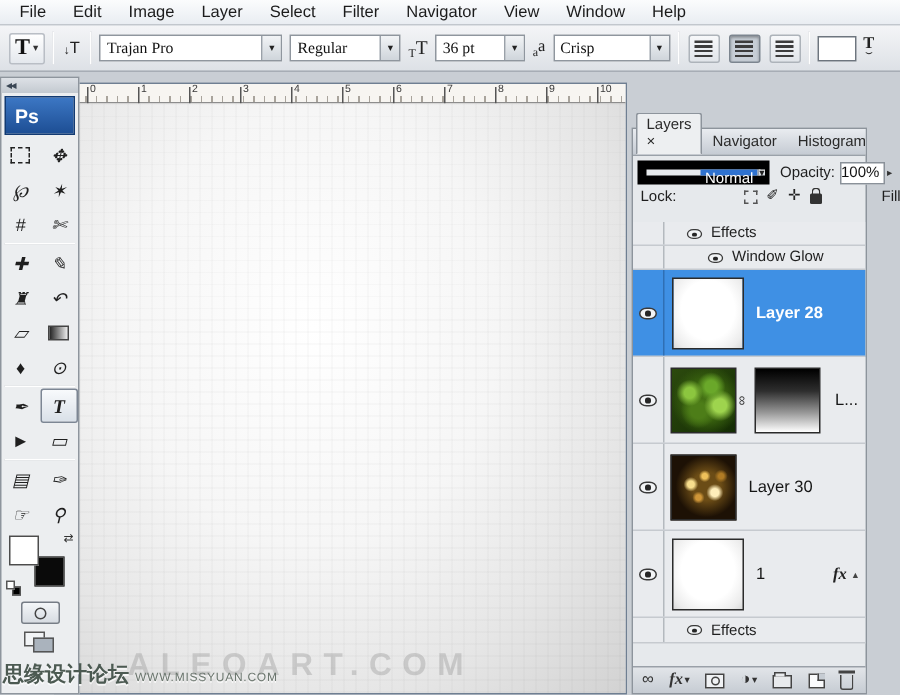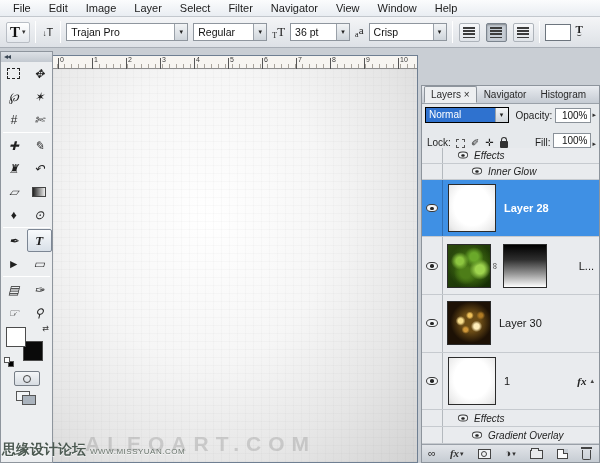--- a/index.html
+++ b/index.html
@@ -15,21 +15,21 @@
   #optionsbar { position:absolute; left:0; top:17px; width:600px; height:31px;
     background:linear-gradient(#f4f5f7,#dde1e6); border-bottom:1px solid #a7adb5;
     display:flex; align-items:center; padding-left:6px; gap:5px; }
   .sep { width:1px; height:22px; background:#b3b8bf; border-right:1px solid #fff; }
   .toolbtn { display:flex; align-items:center; gap:2px; padding:1px 3px; border:1px solid #b9bec5;
     border-radius:2px; background:linear-gradient(#ffffff,#e4e8ed); }
   .toolbtn .bigT { font-family:"Liberation Serif",serif; font-size:15px; font-weight:bold; color:#111; }
   .darr { font-size:7px; color:#333; }
   .orient { font-size:11px; color:#222; display:flex; align-items:flex-end; padding:0 2px; }
   .orient .lt { font-size:8px; }
-  .combo { display:flex; align-items:center; height:18px; border:1px solid #8f969e; background:#fff; }
+  .combo { display:flex; align-items:center; height:18px; border:1px solid #8f969e; background:#fff;font-family:Liberation Serif, serif; }
   .combo .cval { font-size:10.5px; color:#111; padding:0 4px; flex:1; white-space:nowrap; overflow:hidden; }
   .combo .cbtn { width:13px; height:100%; background:linear-gradient(#f2f4f6,#cfd5db);
     border-left:1px solid #9aa1a9; display:flex; align-items:center; justify-content:center; font-size:7px; color:#222; }
   .sizeicon { display:flex; align-items:flex-end; font-family:"Liberation Serif",serif; color:#222; }
   .sizeicon .s1 { font-size:8px; } .sizeicon .s2 { font-size:13px; }
   .aaicon { font-size:11px; color:#222; font-family:"Liberation Serif",serif; }
   .aaicon .sm { font-size:8px; vertical-align:sub; }
   .alignbtn { width:21px; height:19px; border:1px solid #adb3ba; border-radius:2px; margin-left:1px;
     background:linear-gradient(#f7f8fa,#e0e4e9); display:flex; align-items:center; justify-content:center; }
   .alignbtn.pressed { background:#c6cdd5; border-color:#7c858f; box-shadow:inset 0 1px 2px rgba(0,0,0,.35); }
@@ -89,50 +89,50 @@
   #minicolors .mf { position:absolute; left:0; top:0; width:6px; height:6px; background:#fff; border:1px solid #555; z-index:2;}
   #minicolors .mb { position:absolute; right:0; bottom:0; width:6px; height:6px; background:#000; border:1px solid #555;}
   #qmask { width:26px; height:15px; margin:3px auto 0; border:1px solid #767d86; border-radius:2px;
     background:linear-gradient(#f4f6f8,#d7dce2); display:flex; align-items:center; justify-content:center; }
   #qmask i { width:8px; height:8px; border:1px solid #444; border-radius:50%; }
   #screenmode { width:26px; height:18px; margin:3px auto 0; position:relative; }
   #screenmode .r1 { position:absolute; left:2px; top:2px; width:14px; height:10px; border:1px solid #555; background:#f2f4f6; }
   #screenmode .r2 { position:absolute; left:8px; top:6px; width:14px; height:10px; border:1px solid #555; background:#aab3bd; }
 
   
-  #layers { position:absolute; left:421px; top:85px; width:179px; height:378px;
+  #layers { position:absolute; left:421px; top:85px; width:157px; height:378px;
     background:#e6e9ec; border:1px solid #8d949c; display:flex; flex-direction:column; }
   #ptabs { height:18px; background:linear-gradient(#e9ecf0,#c5cbd3); display:flex; align-items:flex-end;
     border-bottom:1px solid #9aa1a9; padding-left:2px; }
   .ptab { font-size:10px; color:#2a2a2a; padding:2px 6px 2px; border:1px solid transparent; }
   .ptab.active { background:#edeff1; border-color:#8d949c; border-bottom-color:#edeff1; border-radius:2px 2px 0 0; }
   #blendrow { height:22px; display:flex; align-items:center; padding:0 3px; }
-  #blendsel { width:88px; height:16px; border:1px solid #000000; display:flex; }
+  #blendsel { width:88px; height:16px; border:6px solid #000000; display:flex;padding-left:36px; }
   #blendsel .bval { flex:1; background:#2f72cf; color:#fff; font-size:10px; padding:1px 3px; }
   #blendsel .cbtn2 { width:13px; background:linear-gradient(#f2f4f6,#cfd5db); border-left:1px solid #9aa1a9;
     font-size:7px; color:#222; display:flex; align-items:center; justify-content:center; }
   .plabel { font-size:10px; color:#1e1e1e; margin-left:7px; }
   .pvbox { width:38px; height:15px; border:1px solid #8a9199; background:#fff; font-size:10px; color:#111;
     text-align:right; padding:1px 3px 0 0; margin-left:3px; }
   .tinyarr { font-size:7px; color:#333; margin-left:1px; }
-  #lockrow { height:22px; display:flex; align-items:flex-end; padding:0 3px; }
+  #lockrow { height:22px; display:flex; align-items:flex-start; padding:0 3px;gap:40px; }
   .lockicons { display:flex; align-items:center; gap:6px; margin-left:5px; }
   .lk { font-size:10px; color:#222; line-height:1; }
   .lk.dash { width:9px; height:9px; border:1px dashed #555; }
   .padlock { width:8px; height:7px; background:#333; border-radius:1px; position:relative; margin-top:3px; }
   .padlock::before { content:""; position:absolute; left:1px; top:-4px; width:4px; height:4px;
     border:1.5px solid #333; border-bottom:none; border-radius:4px 4px 0 0; }
 
   #llist { flex:1; display:flex; flex-direction:column; overflow:hidden; }
   .lrow { display:flex; align-items:center; border-bottom:1px solid #c6cacf; background:#e9ebee; position:relative; }
   .gutter { width:21px; align-self:stretch; border-right:1px solid #b4b9be; display:flex; align-items:center; justify-content:center; flex:none; }
   .eye { width:12px; height:8px; border:1px solid #3a3a3a; border-radius:50% / 60%; position:relative; background:#f2f4f6; flex:none; }
   .eye::after { content:""; position:absolute; left:3px; top:1.5px; width:3.5px; height:3.5px; background:#262626; border-radius:50%; }
   .eye.small { transform:scale(.85); }
-  .erow { height:16px;font-style:italic; }
+  .erow { height:16px; }
   .erow .elabel { font-size:10px; color:#1e1e1e; margin-left:5px; }
   .ind1 { padding-left:14px; } .ind2 { padding-left:28px; }
   .big { height:58px; }
   .thumb { border:1px solid #2b2b2b; flex:none; }
   .th48 { width:48px; height:48px; margin-left:5px; }
   .th44 { width:44px; height:44px; margin-left:4px; }
   .thwhite { background:radial-gradient(ellipse at 50% 45%, #ffffff 55%, #ececec 85%, #d9d9d9 100%); }
   .thfoliage { background:
       radial-gradient(circle at 28% 38%, #8cc63f 0 9%, transparent 22%),
       radial-gradient(circle at 62% 28%, #6aa82a 0 10%, transparent 24%),
@@ -259,20 +259,21 @@
     <span class="rnum" style="left:329px">9</span>
     <span class="rnum" style="left:363px">10</span>
   </div>
   <div id="canvas">
     <span id="canvaswm">ALEOART.COM</span>
   </div>
 </div>
 
 <div id="toolbox">
   <div id="tbheader">◂◂</div>
+  <div id="pslogo">Ps</div>
   <div class="tgrid">
     <span class="tool marq">
         <i class="tg"></i>
       </span>
     <span class="tool">
         <i class="tg">✥</i>
       </span>
     <span class="tool">
         <i class="tg">℘</i>
       </span>
@@ -393,21 +394,21 @@
     <div class="lrow erow">
       <span class="gutter"></span>
       <span class="ind1"></span>
       <span class="eye small"></span>
       <span class="elabel">Effects</span>
     </div>
     <div class="lrow erow">
       <span class="gutter"></span>
       <span class="ind2"></span>
       <span class="eye small"></span>
-      <span class="elabel">Inner Glow</span>
+      <span class="elabel">Window Glow</span>
     </div>
     <div class="lrow big selected">
       <span class="gutter">
           <span class="eye"></span>
         </span>
       <span class="thumb th48 thwhite"></span>
       <span class="lname">Layer 28</span>
     </div>
     <div class="lrow big">
       <span class="gutter">
@@ -437,26 +438,20 @@
         <span class="fxbadge">fx</span>
         <span class="collarr">▴</span>
       </span>
     </div>
     <div class="lrow erow" style="height:17px">
       <span class="gutter"></span>
       <span class="ind1"></span>
       <span class="eye small"></span>
       <span class="elabel">Effects</span>
     </div>
-    <div class="lrow erow" style="height:17px">
-      <span class="gutter"></span>
-      <span class="ind2"></span>
-      <span class="eye small"></span>
-      <span class="elabel">Gradient Overlay</span>
-    </div>
   </div>
 
   <div id="pbottom">
     <span class="bi">∞</span>
     <span class="bi">
         <span class="fxt">fx</span>
         <span class="tinyarr">▾</span>
       </span>
     <span class="bi">
         <span class="i-mask">

